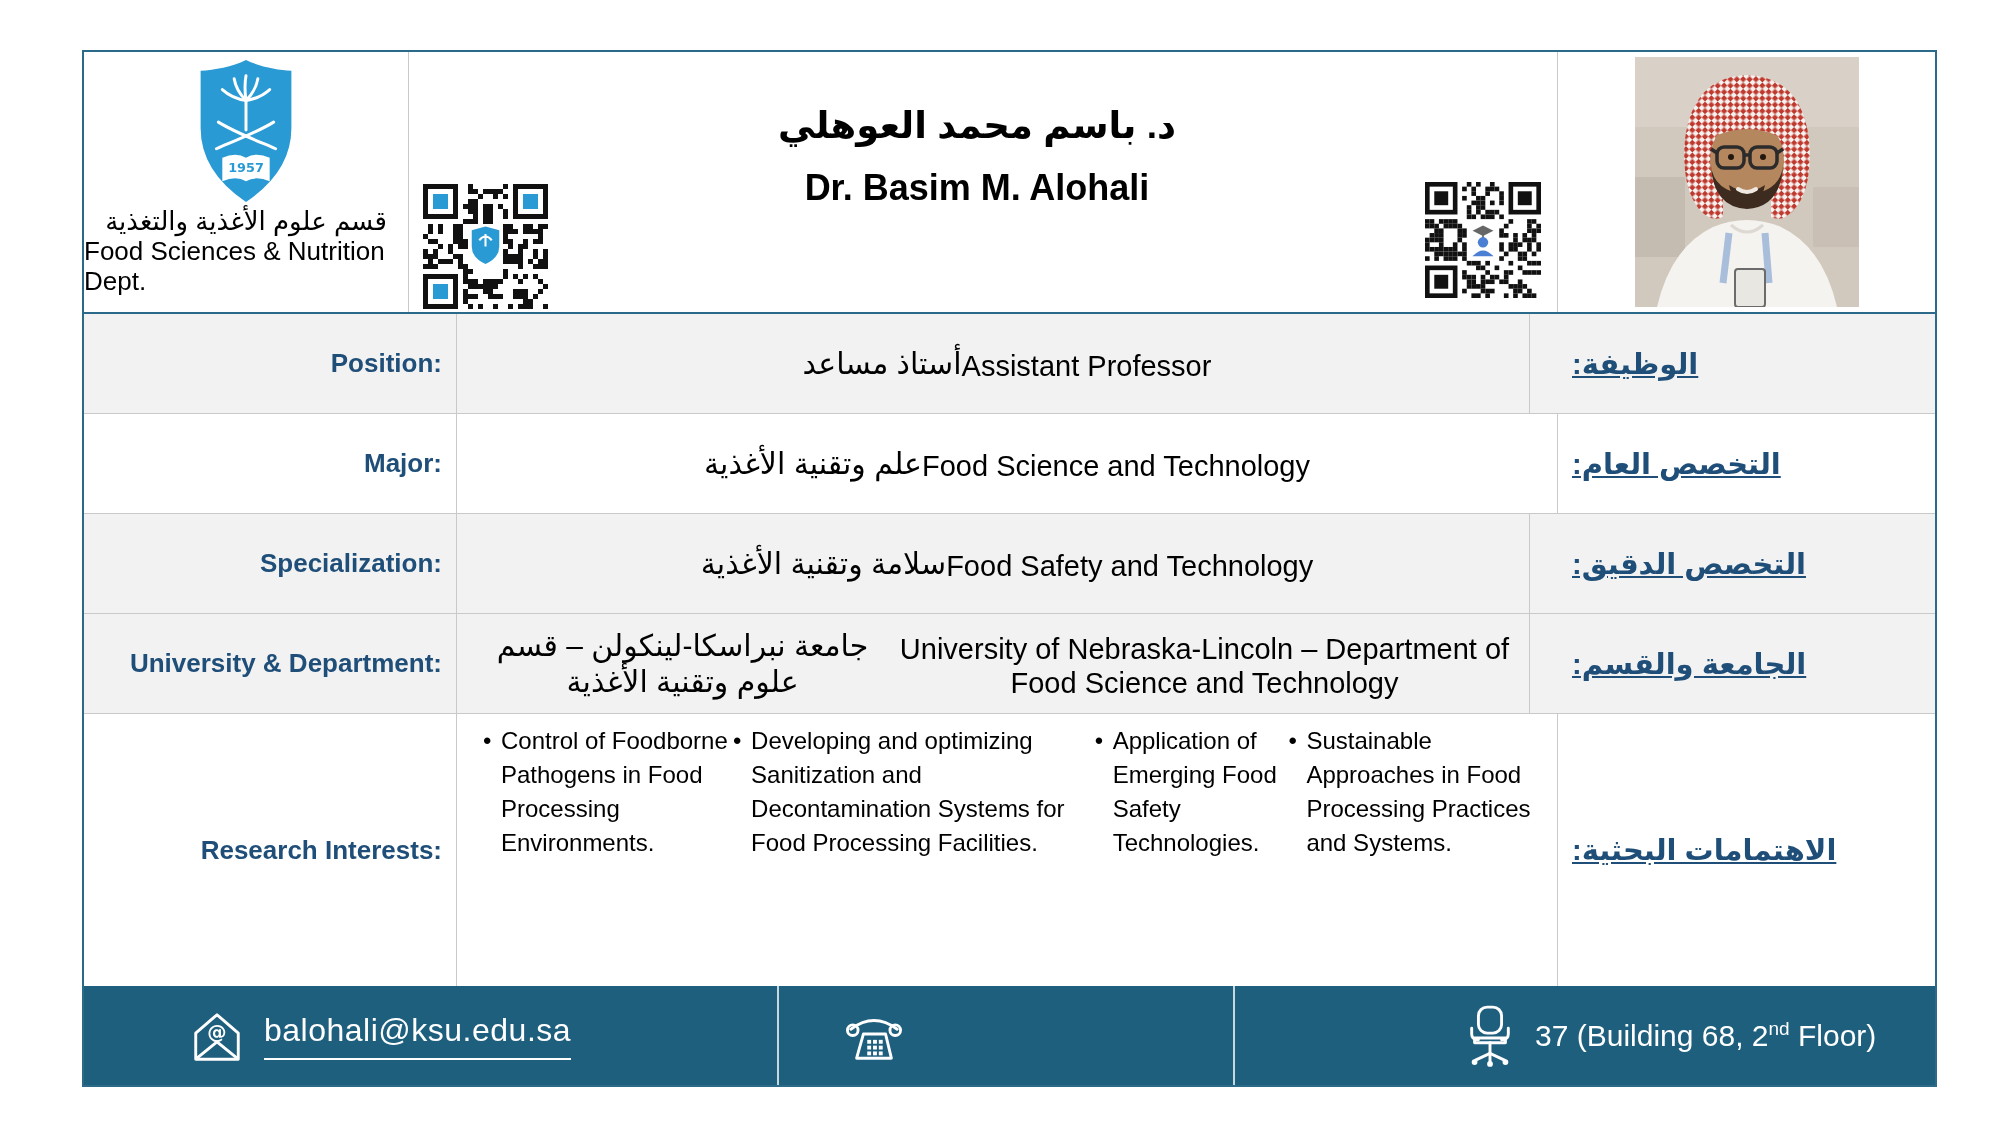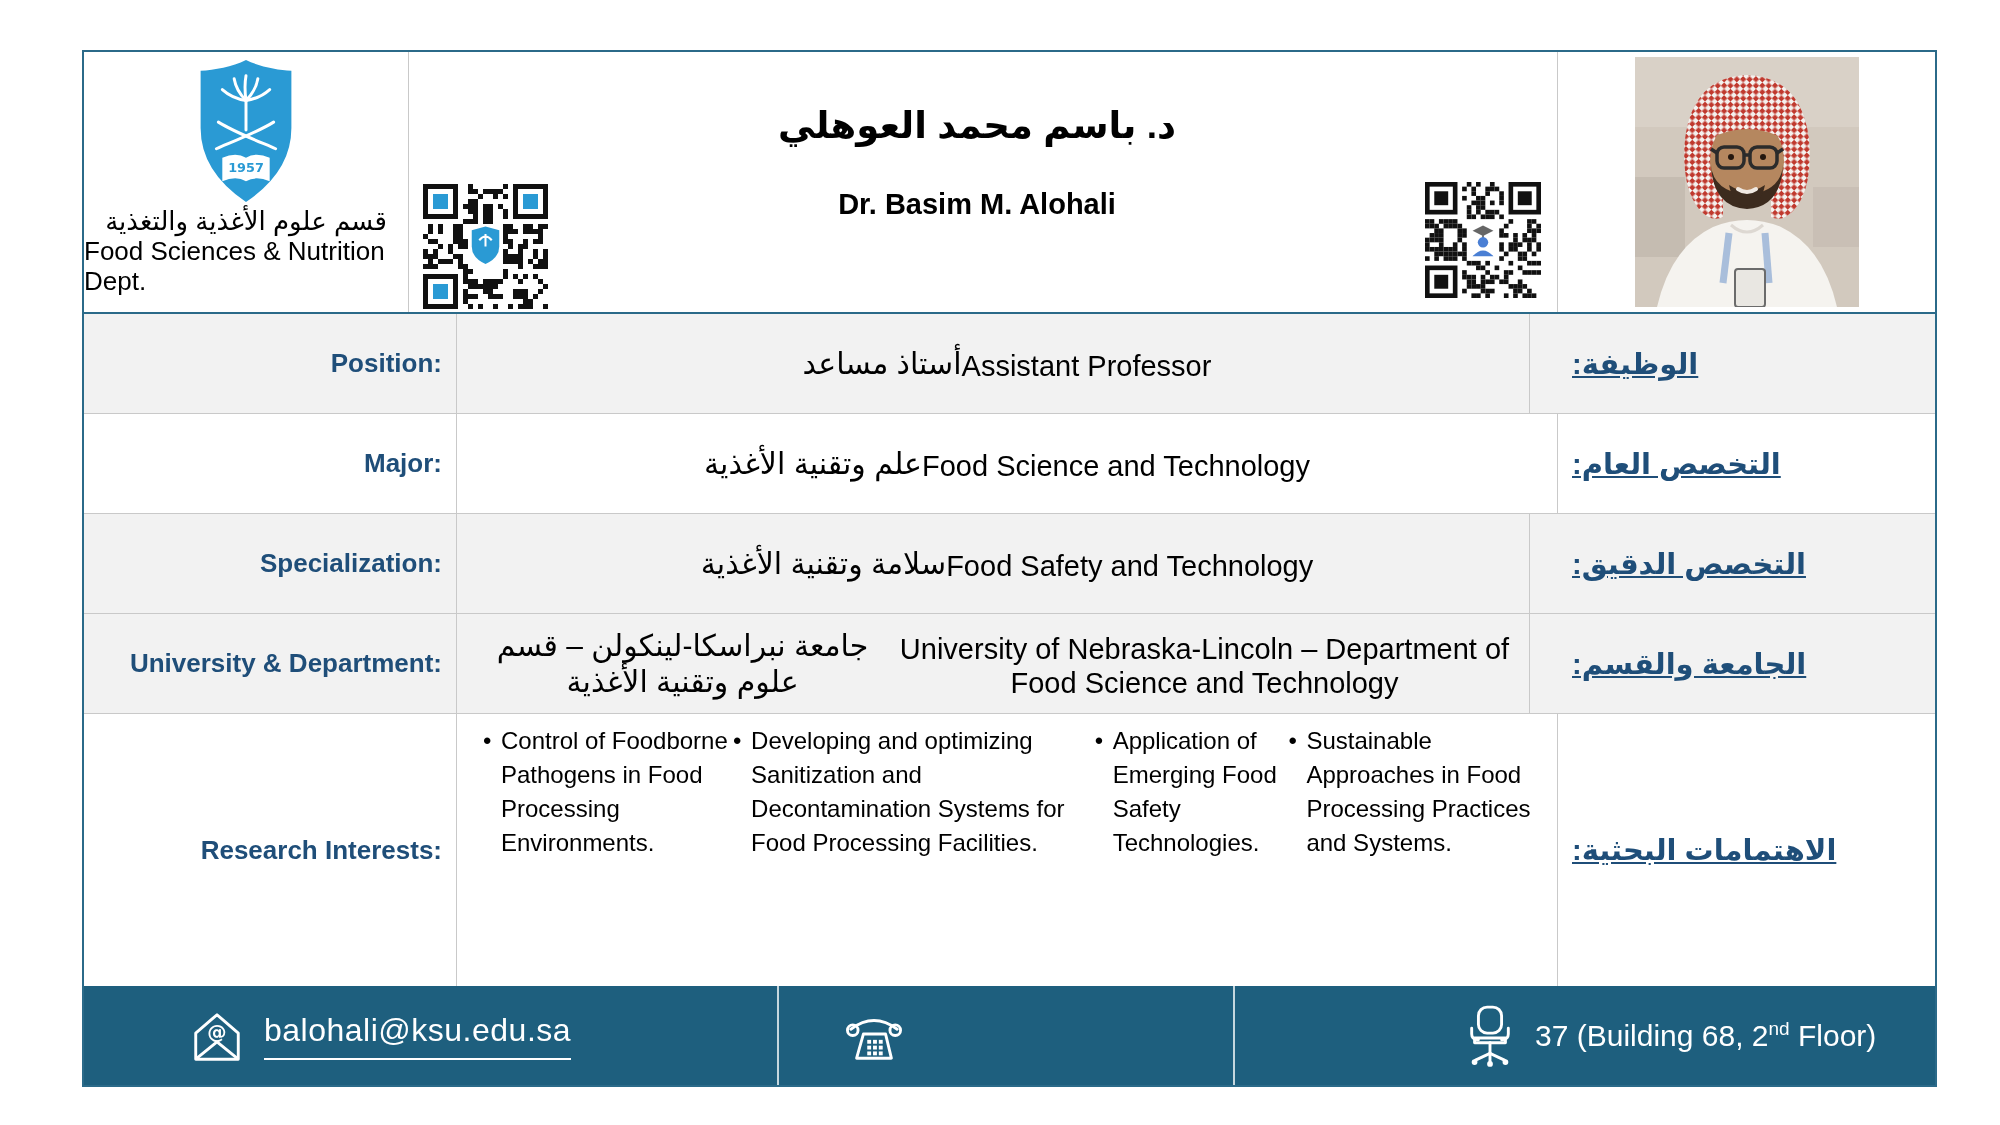--- a/index.html
+++ b/index.html
@@ -15,21 +15,21 @@
   
   .header{height:262px;min-height:262px;display:flex;border-bottom:2px solid #2b6a89;box-sizing:border-box;background:#fff;}
   .h-left{width:325px;box-sizing:border-box;border-right:1px solid #c9c9c9;
     display:flex;flex-direction:column;align-items:center;}
   .h-left svg.logo{margin-top:5px;}
   .dept-ar{font-size:26px;line-height:30px;margin-top:1px;direction:rtl;}
   .dept-en{font-size:26px;line-height:30px;}
   .h-center{flex:1;position:relative;box-sizing:border-box;border-right:1px solid #c9c9c9;}
   .names{position:absolute;left:0;right:12px;top:52px;text-align:center;}
   .name-ar{font-size:37px;font-weight:bold;direction:rtl;}
-  .name-en{font-size:29px;font-weight:bold;margin-top:41px;}
+  .name-en{font-size:36px;font-weight:bold;margin-top:20px;}
   .qr{position:absolute;}
   .qr-left{left:14px;bottom:3px;width:125px;height:125px;}
   .qr-right{right:16px;top:130px;width:116px;height:116px;}
   .h-right{width:377px;display:flex;align-items:center;justify-content:center;}
   .photo{width:224px;height:250px;display:block;}
   
   .row{display:flex;height:100px;min-height:100px;box-sizing:border-box;border-bottom:1px solid #c9c9c9;background:#fff;}
   .row.gray{background:#f2f2f2;gap:28px;}
   .row.research{height:auto;min-height:0;flex:1;border-bottom:none;}
   .c-label{width:373px;box-sizing:border-box;border-right:1px solid #c9c9c9;

